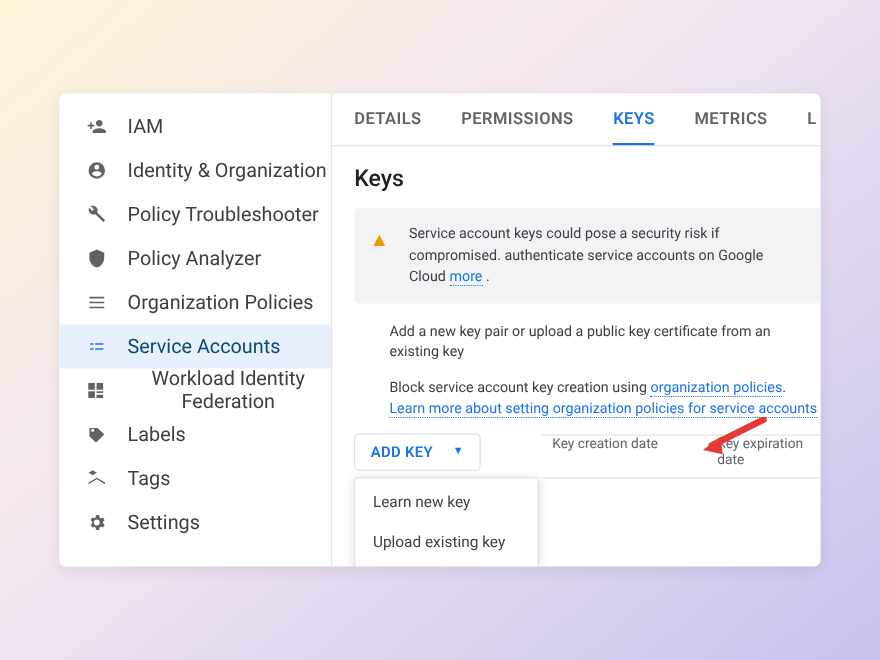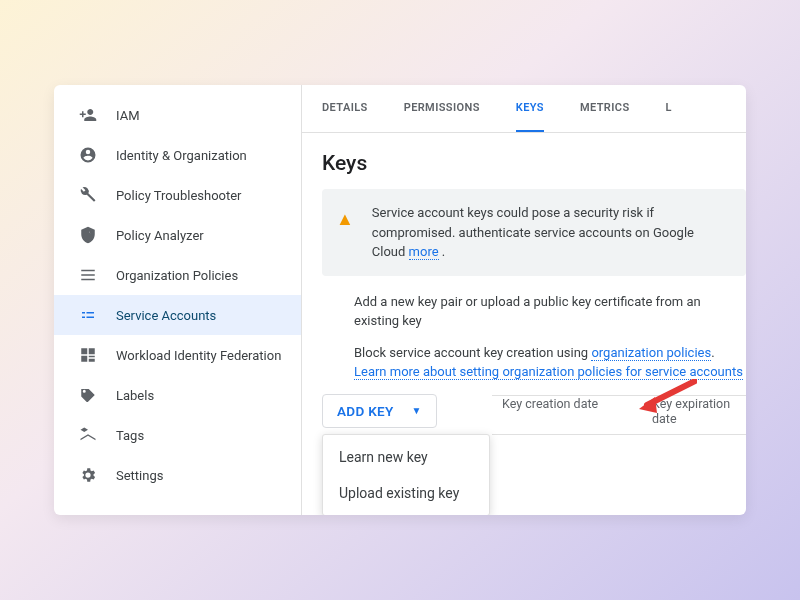--- a/index.html
+++ b/index.html
@@ -19,40 +19,40 @@
   .sidebar {
     width: 248px;
     border-right: 1px solid #e0e0e0;
     padding-top: 10px;
     flex-shrink: 0;
   }
   .nav-item {
     display: flex; align-items: center;
     height: 40px;
     padding-left: 24px;
-    font-size: 13px;
+    font-size: 18px;
     color: #3c4043;
     cursor: pointer;
     text-align: center;
   }
   .nav-item .icon { width: 20px; height: 20px; display:flex;align-items:center;justify-content:center; margin-right: 18px; color:#5f6368; }
   .nav-item.active { background: #e8f0fe; color: #0c4a6e; }
   .nav-item.active .icon { color: #1a73e8; }
 
   .main { flex: 1; overflow: hidden; position: relative; }
   .tabs {
     display: flex; height: 48px;
     border-bottom: 1px solid #e0e0e0;
     padding-left: 20px;
     gap: 36px;
     align-items: stretch;
   }
   .tab {
     display:flex;align-items:center;
-    font-size: 11px; font-weight: 600;
+    font-size: 15px; font-weight: 600;
     letter-spacing: 0.4px;
     color: #5f6368;
     cursor: pointer;
     border-bottom: 2px solid transparent;
   }
   .tab.active { color:#1a73e8; border-bottom-color:#1a73e8; }
 
   .content { padding: 18px 0 0 20px; font-size: 13px; color:#3c4043; }
   .keys-title { font-size: 21px; font-weight: 500; margin-bottom: 14px; color:#202124; }
   .warning-box {

